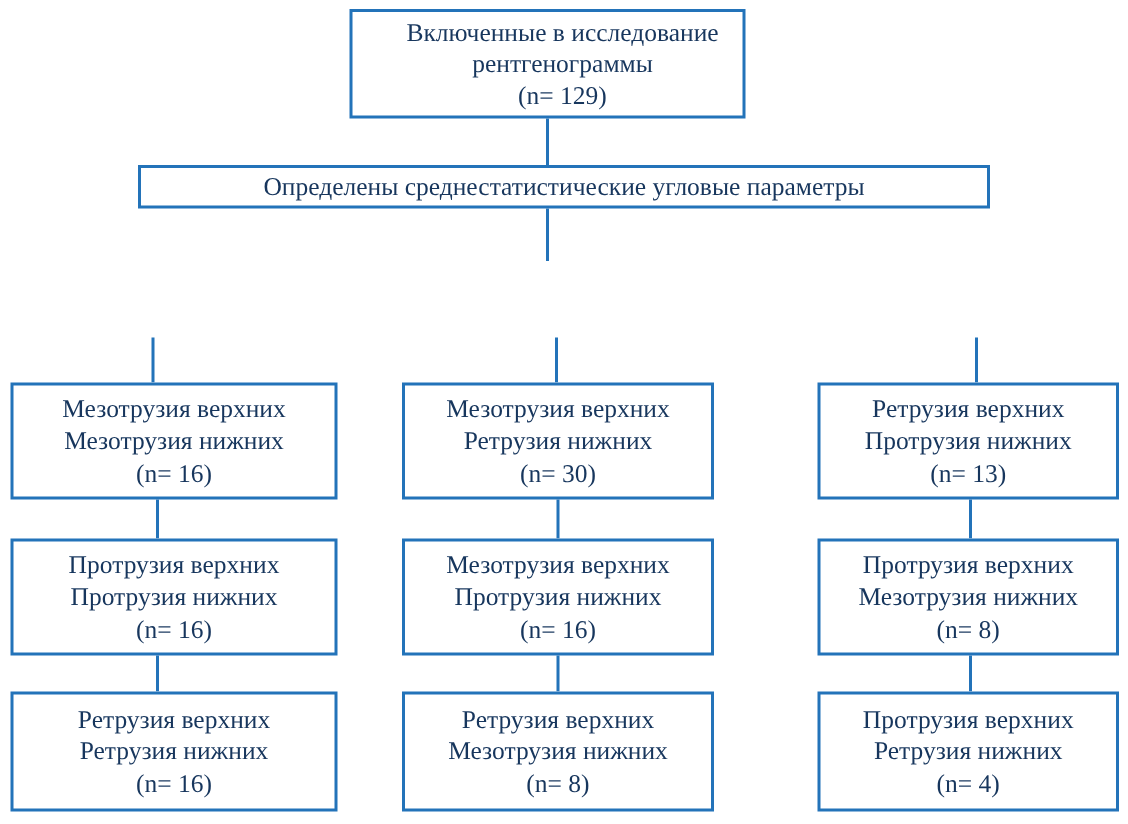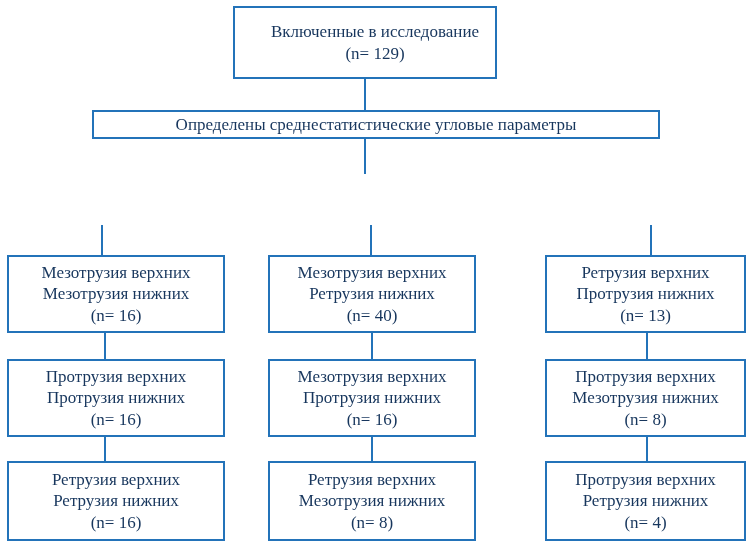--- a/index.html
+++ b/index.html
@@ -63,20 +63,21 @@
   #b23 { left: 268px; top: 461px; width: 208px; height: 80px; }
   #b33 { left: 545px; top: 461px; width: 201px; height: 80px; }
 </style>
 </head>
 <body>
 
 <div class="canvas">
 
   <div class="box" id="box-top">
     <span>Включенные в исследование</span>
+    <span>рентгенограммы</span>
     <span>(n= 129)</span>
   </div>
 
   <div class="vline" id="v1"></div>
 
   <div class="box" id="box-params">
     <span>Определены среднестатистические угловые параметры</span>
   </div>
 
   <div class="vline" id="v2"></div>
@@ -87,21 +88,21 @@
   <div class="vline" id="v-c3a"></div>
 
   <div class="box" id="b11">
     <span>Мезотрузия верхних</span>
     <span>Мезотрузия нижних</span>
     <span>(n= 16)</span>
   </div>
   <div class="box" id="b21">
     <span>Мезотрузия верхних</span>
     <span>Ретрузия нижних</span>
-    <span>(n= 40)</span>
+    <span>(n= 30)</span>
   </div>
   <div class="box" id="b31">
     <span>Ретрузия верхних</span>
     <span>Протрузия нижних</span>
     <span>(n= 13)</span>
   </div>
 
   <div class="vline" id="v-c1b"></div>
   <div class="vline" id="v-c2b"></div>
   <div class="vline" id="v-c3b"></div>

